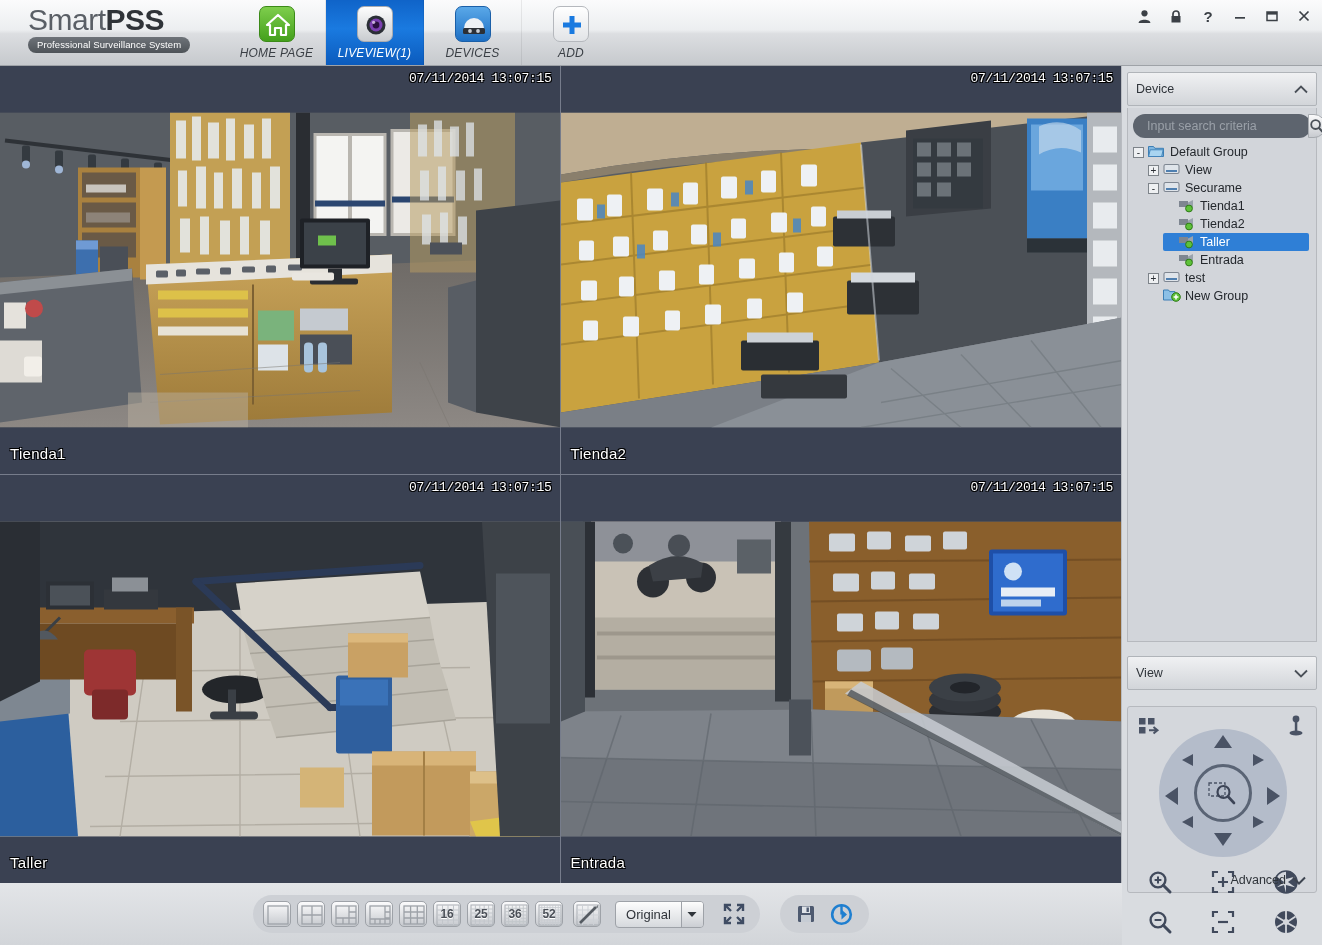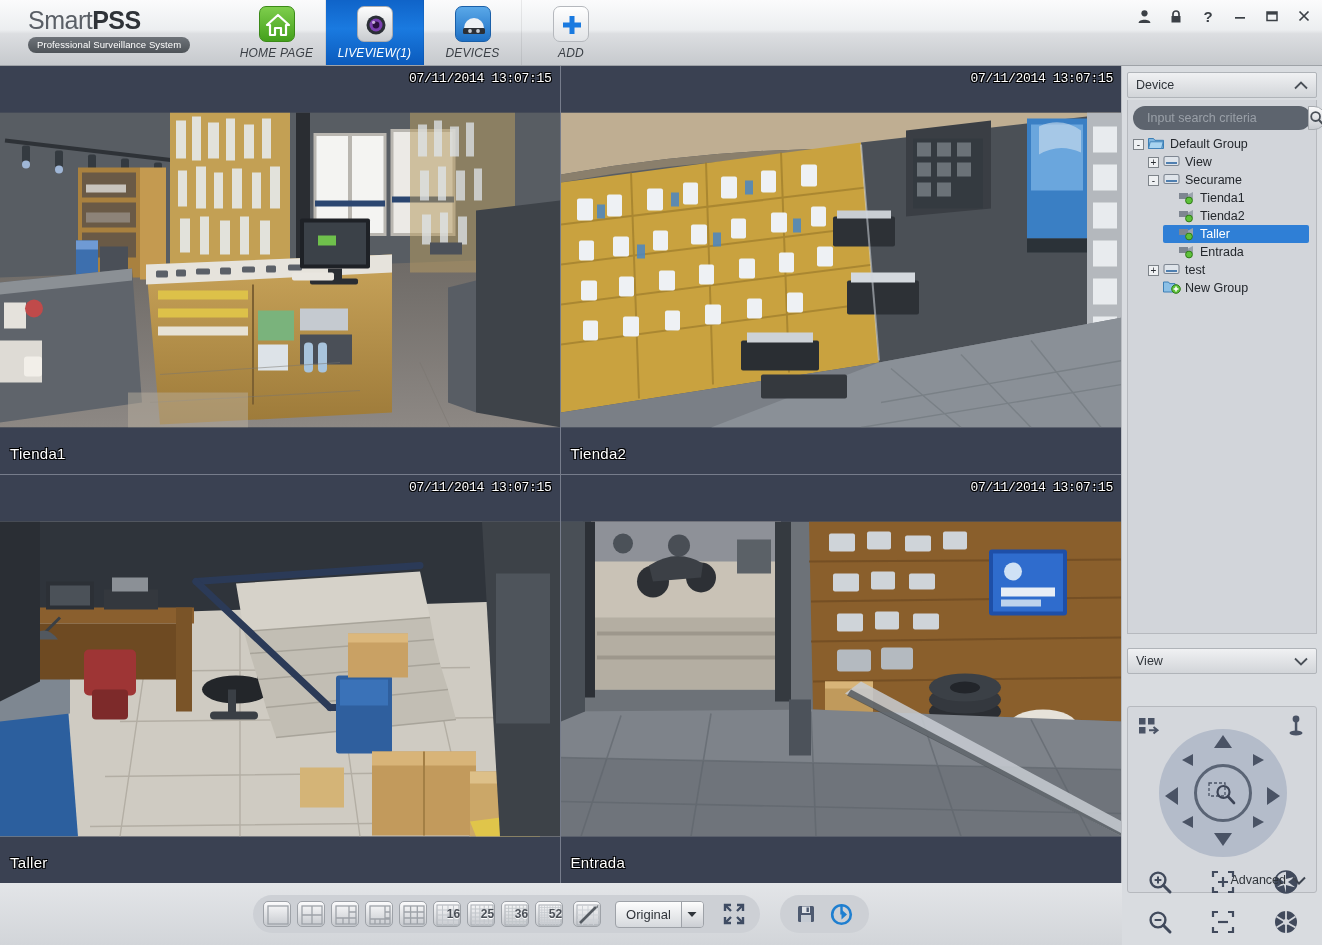--- a/index.html
+++ b/index.html
@@ -11,21 +11,21 @@
     position: relative;
   }
   
   #titlebar {
     position: absolute; left: 0; top: 0; width: 1322px; height: 66px;
     background: linear-gradient(to bottom, #fbfbfc 0%, #eceef0 46%, #dcdee1 52%, #c6c9cd 100%);
     border-bottom: 1px solid #9ea2a7;
     display: flex; align-items: flex-end;
   }
   #brand { position: absolute; left: 28px; top: 6px; width: 200px; }
-  #brand-title { font-size: 25px; color: #5a5f66; letter-spacing: -0.5px; line-height: 28px; }
+  #brand-title { font-size: 30px; color: #5a5f66; letter-spacing: -0.5px; line-height: 28px; }
   #brand-title b { color: #2f3338; font-weight: bold; }
   #brand-sub {
     margin-top: 2px; display: inline-block;
     background: linear-gradient(to bottom,#6e7379,#4e5358);
     color: #fff; font-size: 9.5px; padding: 2px 9px 3px 9px;
     border-radius: 9px; letter-spacing: 0.1px;
   }
   .navtab {
     width: 98px; height: 66px; display: flex; flex-direction: column;
     align-items: center; justify-content: flex-start; padding-top: 7px;
@@ -76,42 +76,42 @@
     display: flex; align-items: center; justify-content: center; gap: 20px;
   }
   .tgroup {
     background: #cdd0d5; border-radius: 19px; height: 38px; display: flex;
     align-items: center; padding: 0 10px; gap: 6px;
   }
   .tbtn {
     width: 28px; height: 26px; border-radius: 5px;
     background: linear-gradient(to bottom,#fcfcfd,#c6c9ce);
     border: 1px solid #9ea2a8; cursor: pointer; position: relative;
-    display:flex; align-items:center; justify-content:flex-end;
+    display:flex; align-items:center; justify-content:center;
   }
   .tbtn .nlabel { font-size: 12px; color: #4b5058; font-weight: bold; z-index:2;
                   text-shadow: 0 1px 0 #fff; }
   .tbtn svg { position: absolute; left:0; top:0; }
   .selwrap {
     display: flex; align-items: center; height: 27px; border: 1px solid #9ea2a8;
     border-radius: 4px; background: linear-gradient(to bottom,#fdfdfd,#d6d9dd);
     cursor: pointer; overflow:hidden;
   }
   .selval { font-size: 13px; color: #30343a; padding: 0 10px; }
   .selarrow { width: 22px; height: 25px; border-left: 1px solid #9ea2a8;
      background: linear-gradient(to bottom,#fdfdfd,#cbced3);
      display:flex; align-items:center; justify-content:center; }
   .iconbtn { cursor: pointer; display:flex; align-items:center; justify-content:center; }
   
   #sidebar {
     position: absolute; right: 0; top: 66px; width: 200px; height: 879px;
     background: #d9dce0;
   }
   .panelhead {
-    height: 26px; margin: 6px 5px 0 5px;
+    height: 34px; margin: 6px 5px 0 5px;
     background: linear-gradient(to bottom,#f0f1f3,#d2d5d9);
     border: 1px solid #b0b4b9; border-radius: 2px;
     display: flex; align-items: center; justify-content: space-between;
     padding: 0 8px; cursor: pointer;
   }
   .panelhead span.t { font-size: 12.5px; color: #2f343a; }
   #devbody {
     margin: 2px 5px 0 5px; height: 534px;
     background: #d2d5da; border: 1px solid #b6b9be; border-top: none;
     padding: 6px 5px 0 5px;

